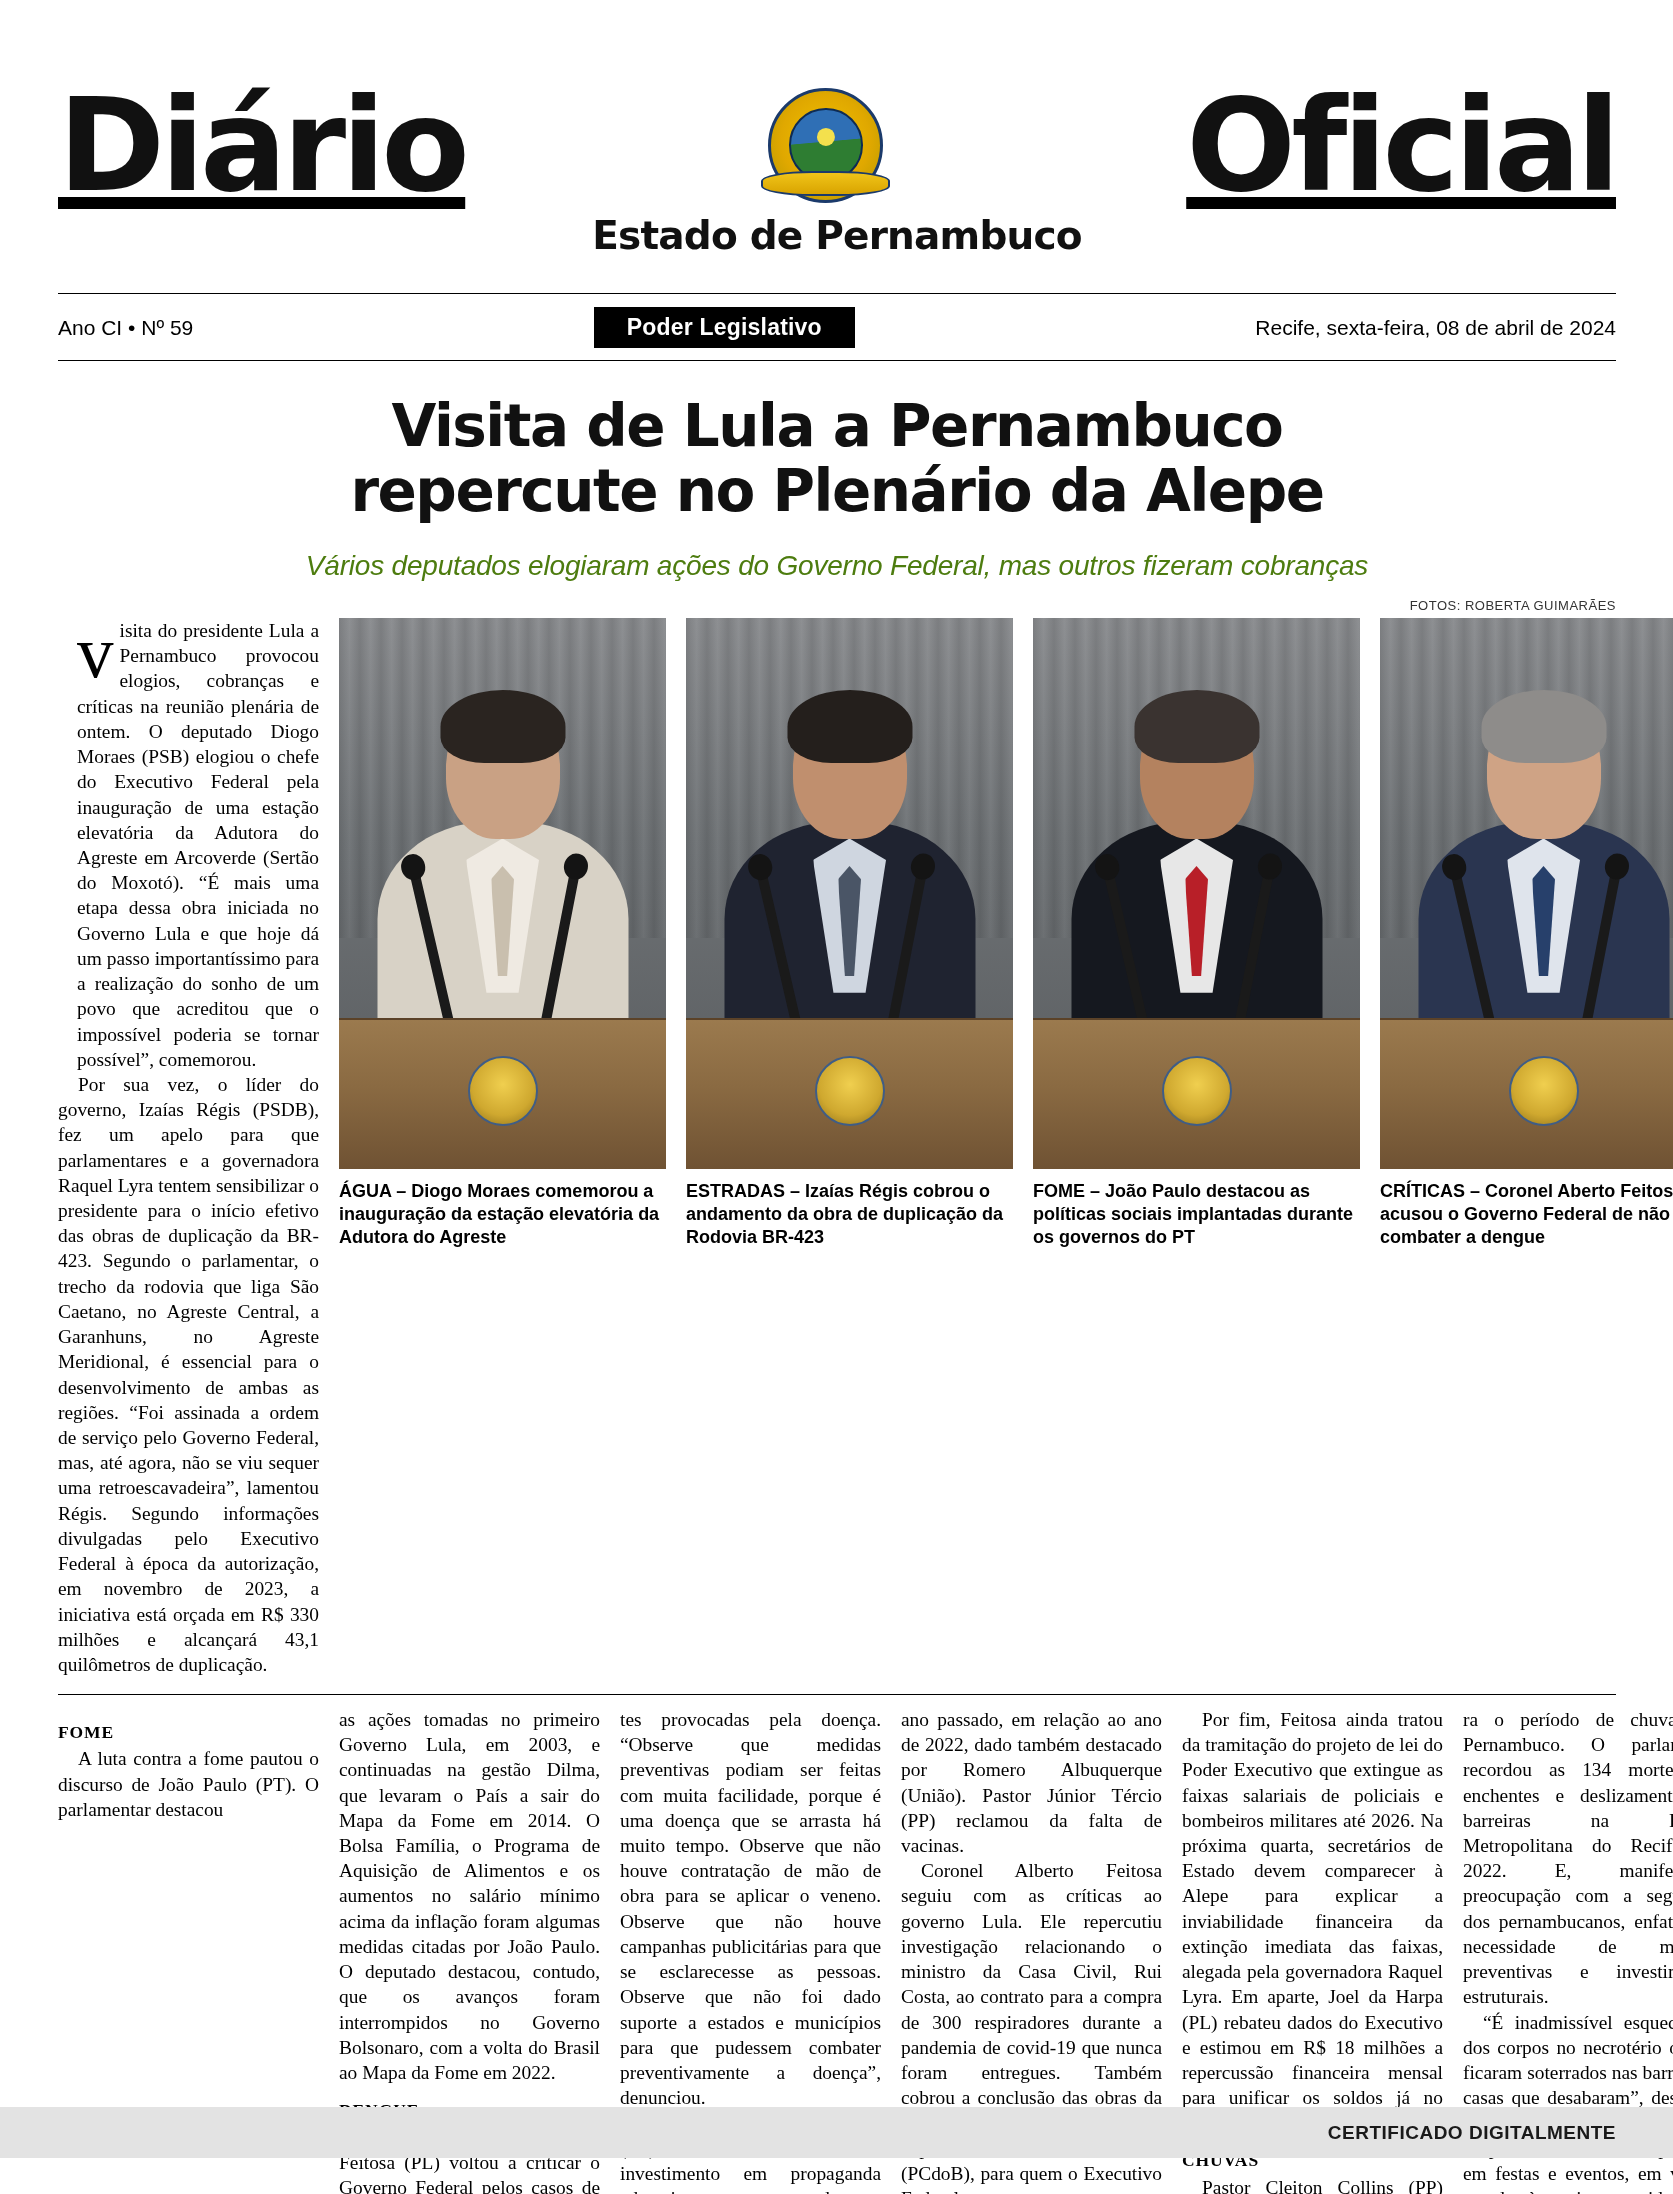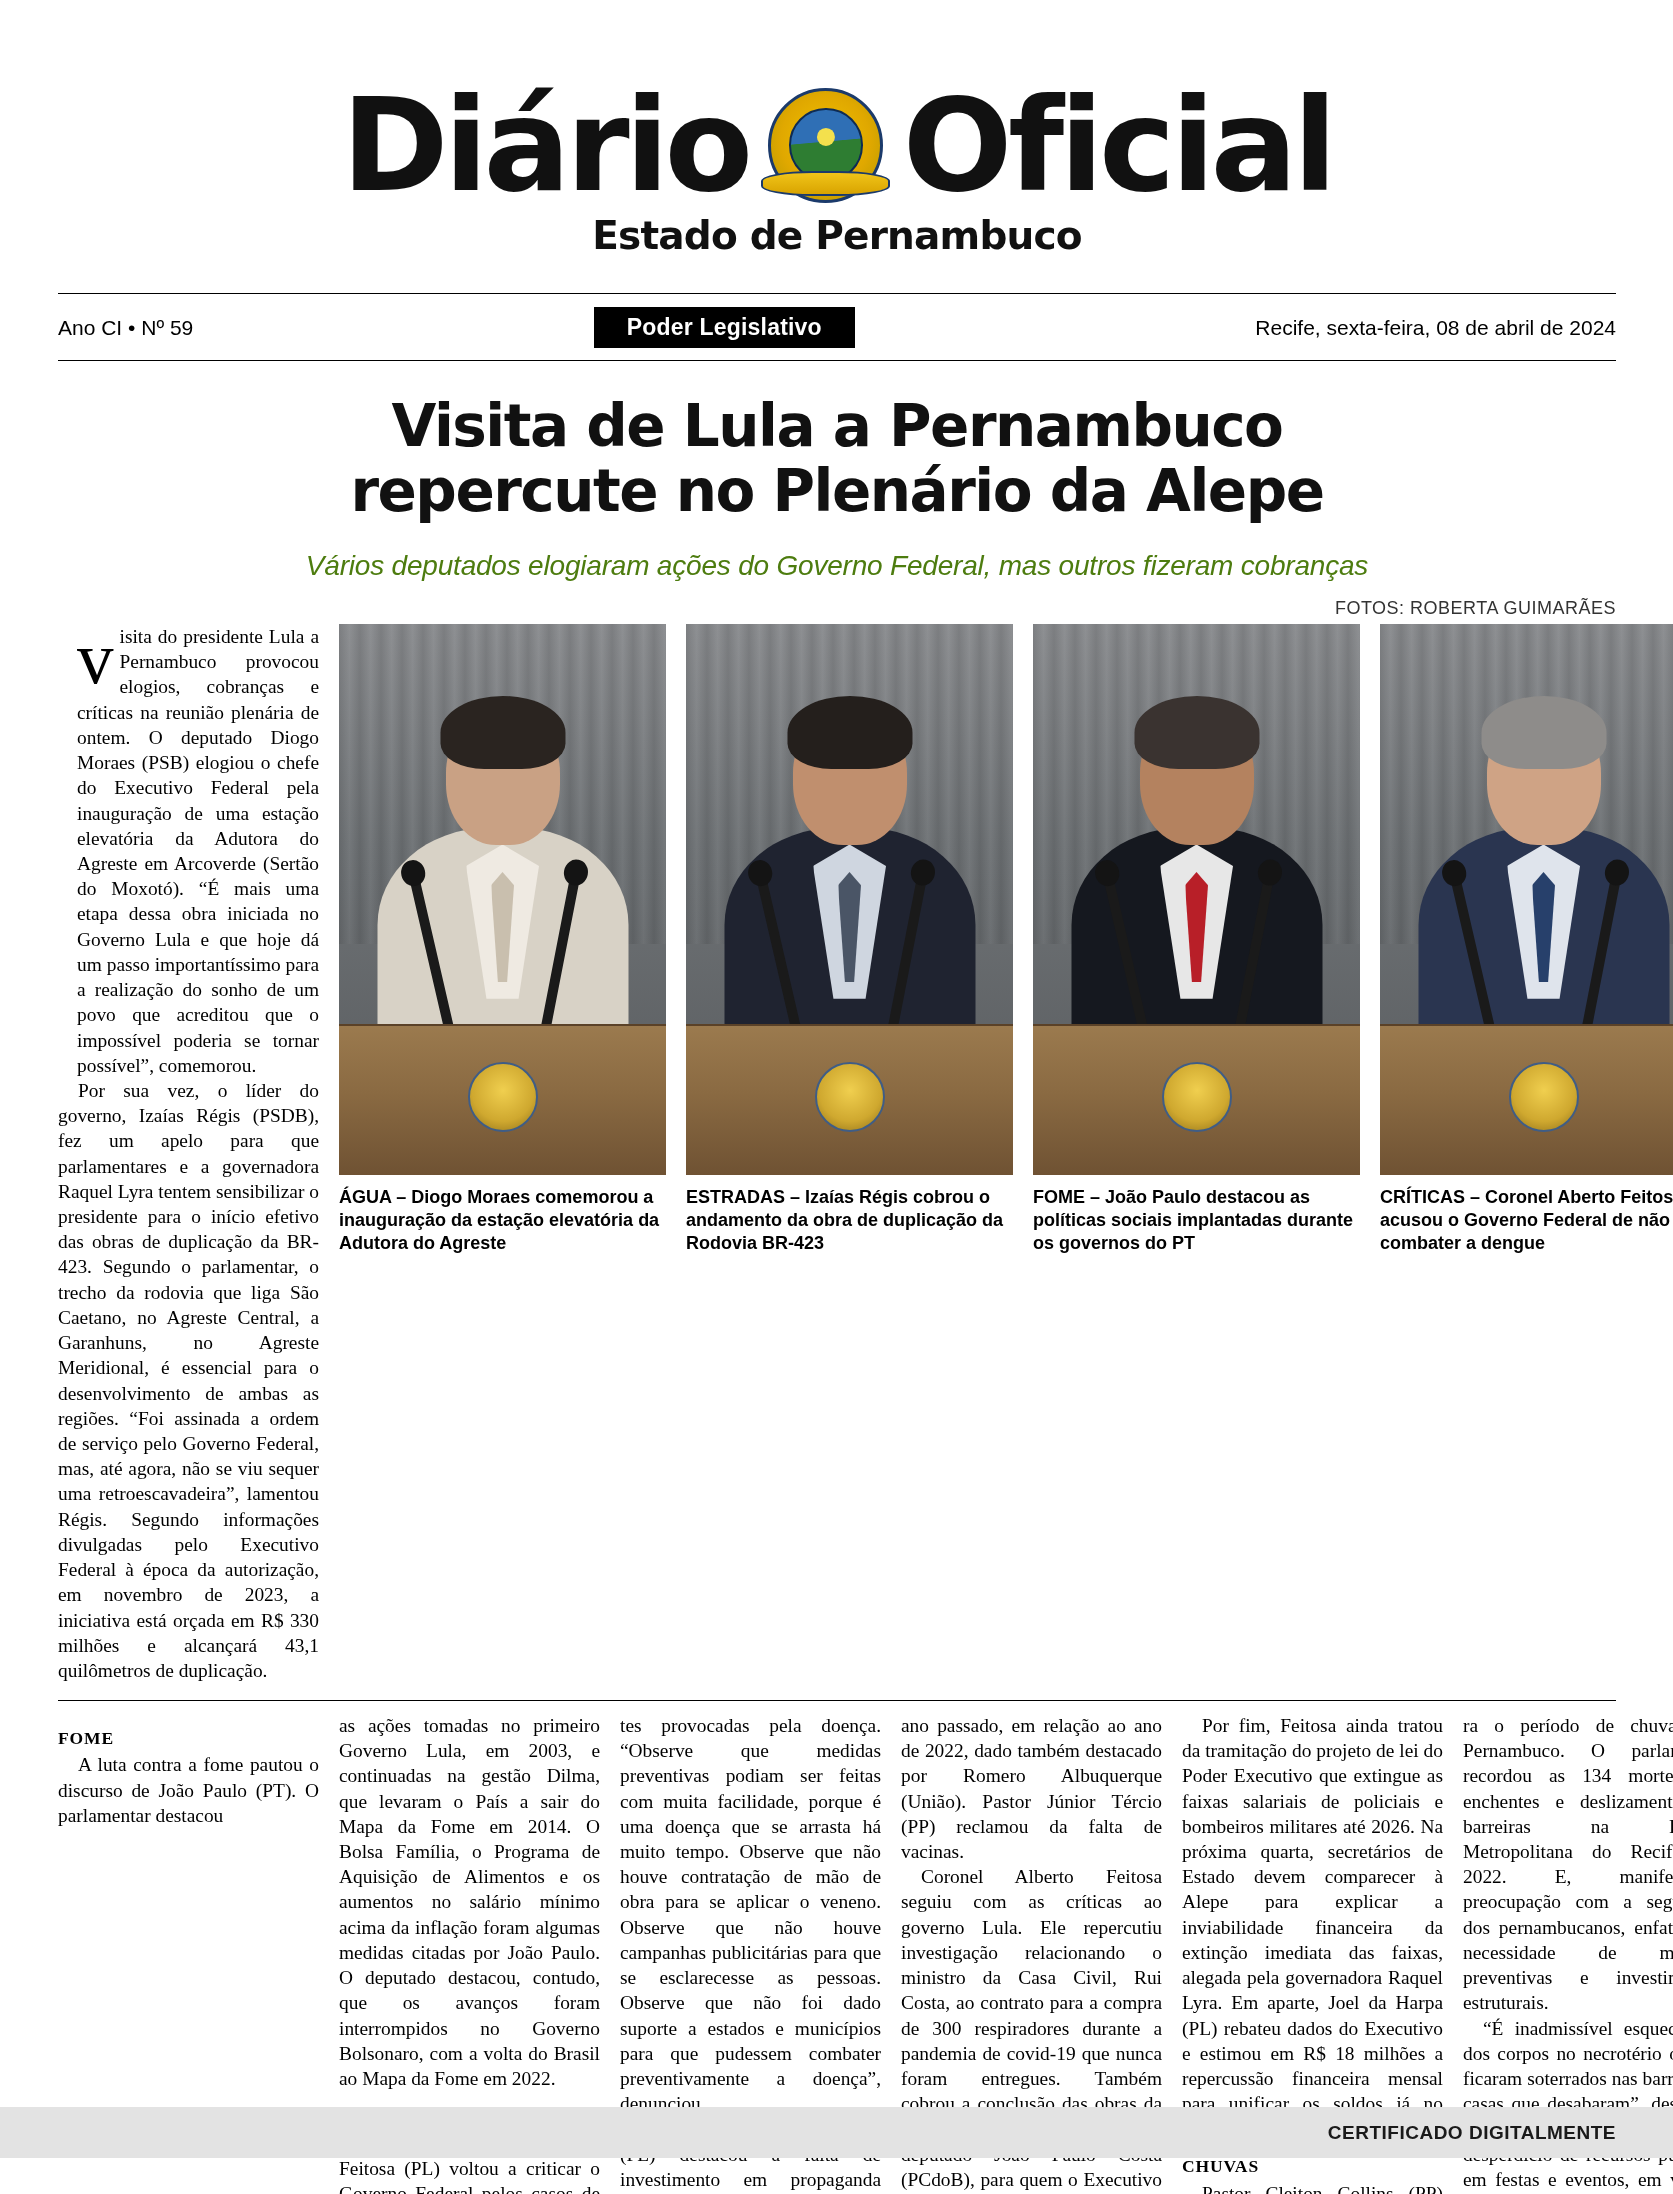--- a/index.html
+++ b/index.html
@@ -24,22 +24,23 @@
   }
 
   
   .masthead {
     padding-top: 84px;
     text-align: center;
   }
   .logo-row {
     display: flex;
     align-items: center;
-    justify-content: center;
+    justify-content: space-between;
     gap: 9px;
+    text-decoration: underline;
   }
   .logo-word {
     font-family: "DejaVu Sans", sans-serif;
     font-weight: 700;
     font-size: 129px;
     letter-spacing: -4.6px;
     line-height: 0.95;
     color: #111;
   }
   .crest {
@@ -144,21 +145,21 @@
     text-align: center;
     font-size: 28px;
     margin-top: 26px;
     color: #4d7c0f;
     letter-spacing: -0.2px;
   }
 
   .credit {
     text-align: right;
     font-family: "Liberation Sans", sans-serif;
-    font-size: 18px;
+    font-size: 13px;
     letter-spacing: 0.5px;
     color: #333;
     margin-top: 16.7px;
     margin-bottom: 4.6px;
   }
 
   
   .topblock {
     display: flex;
     gap: 20px;

